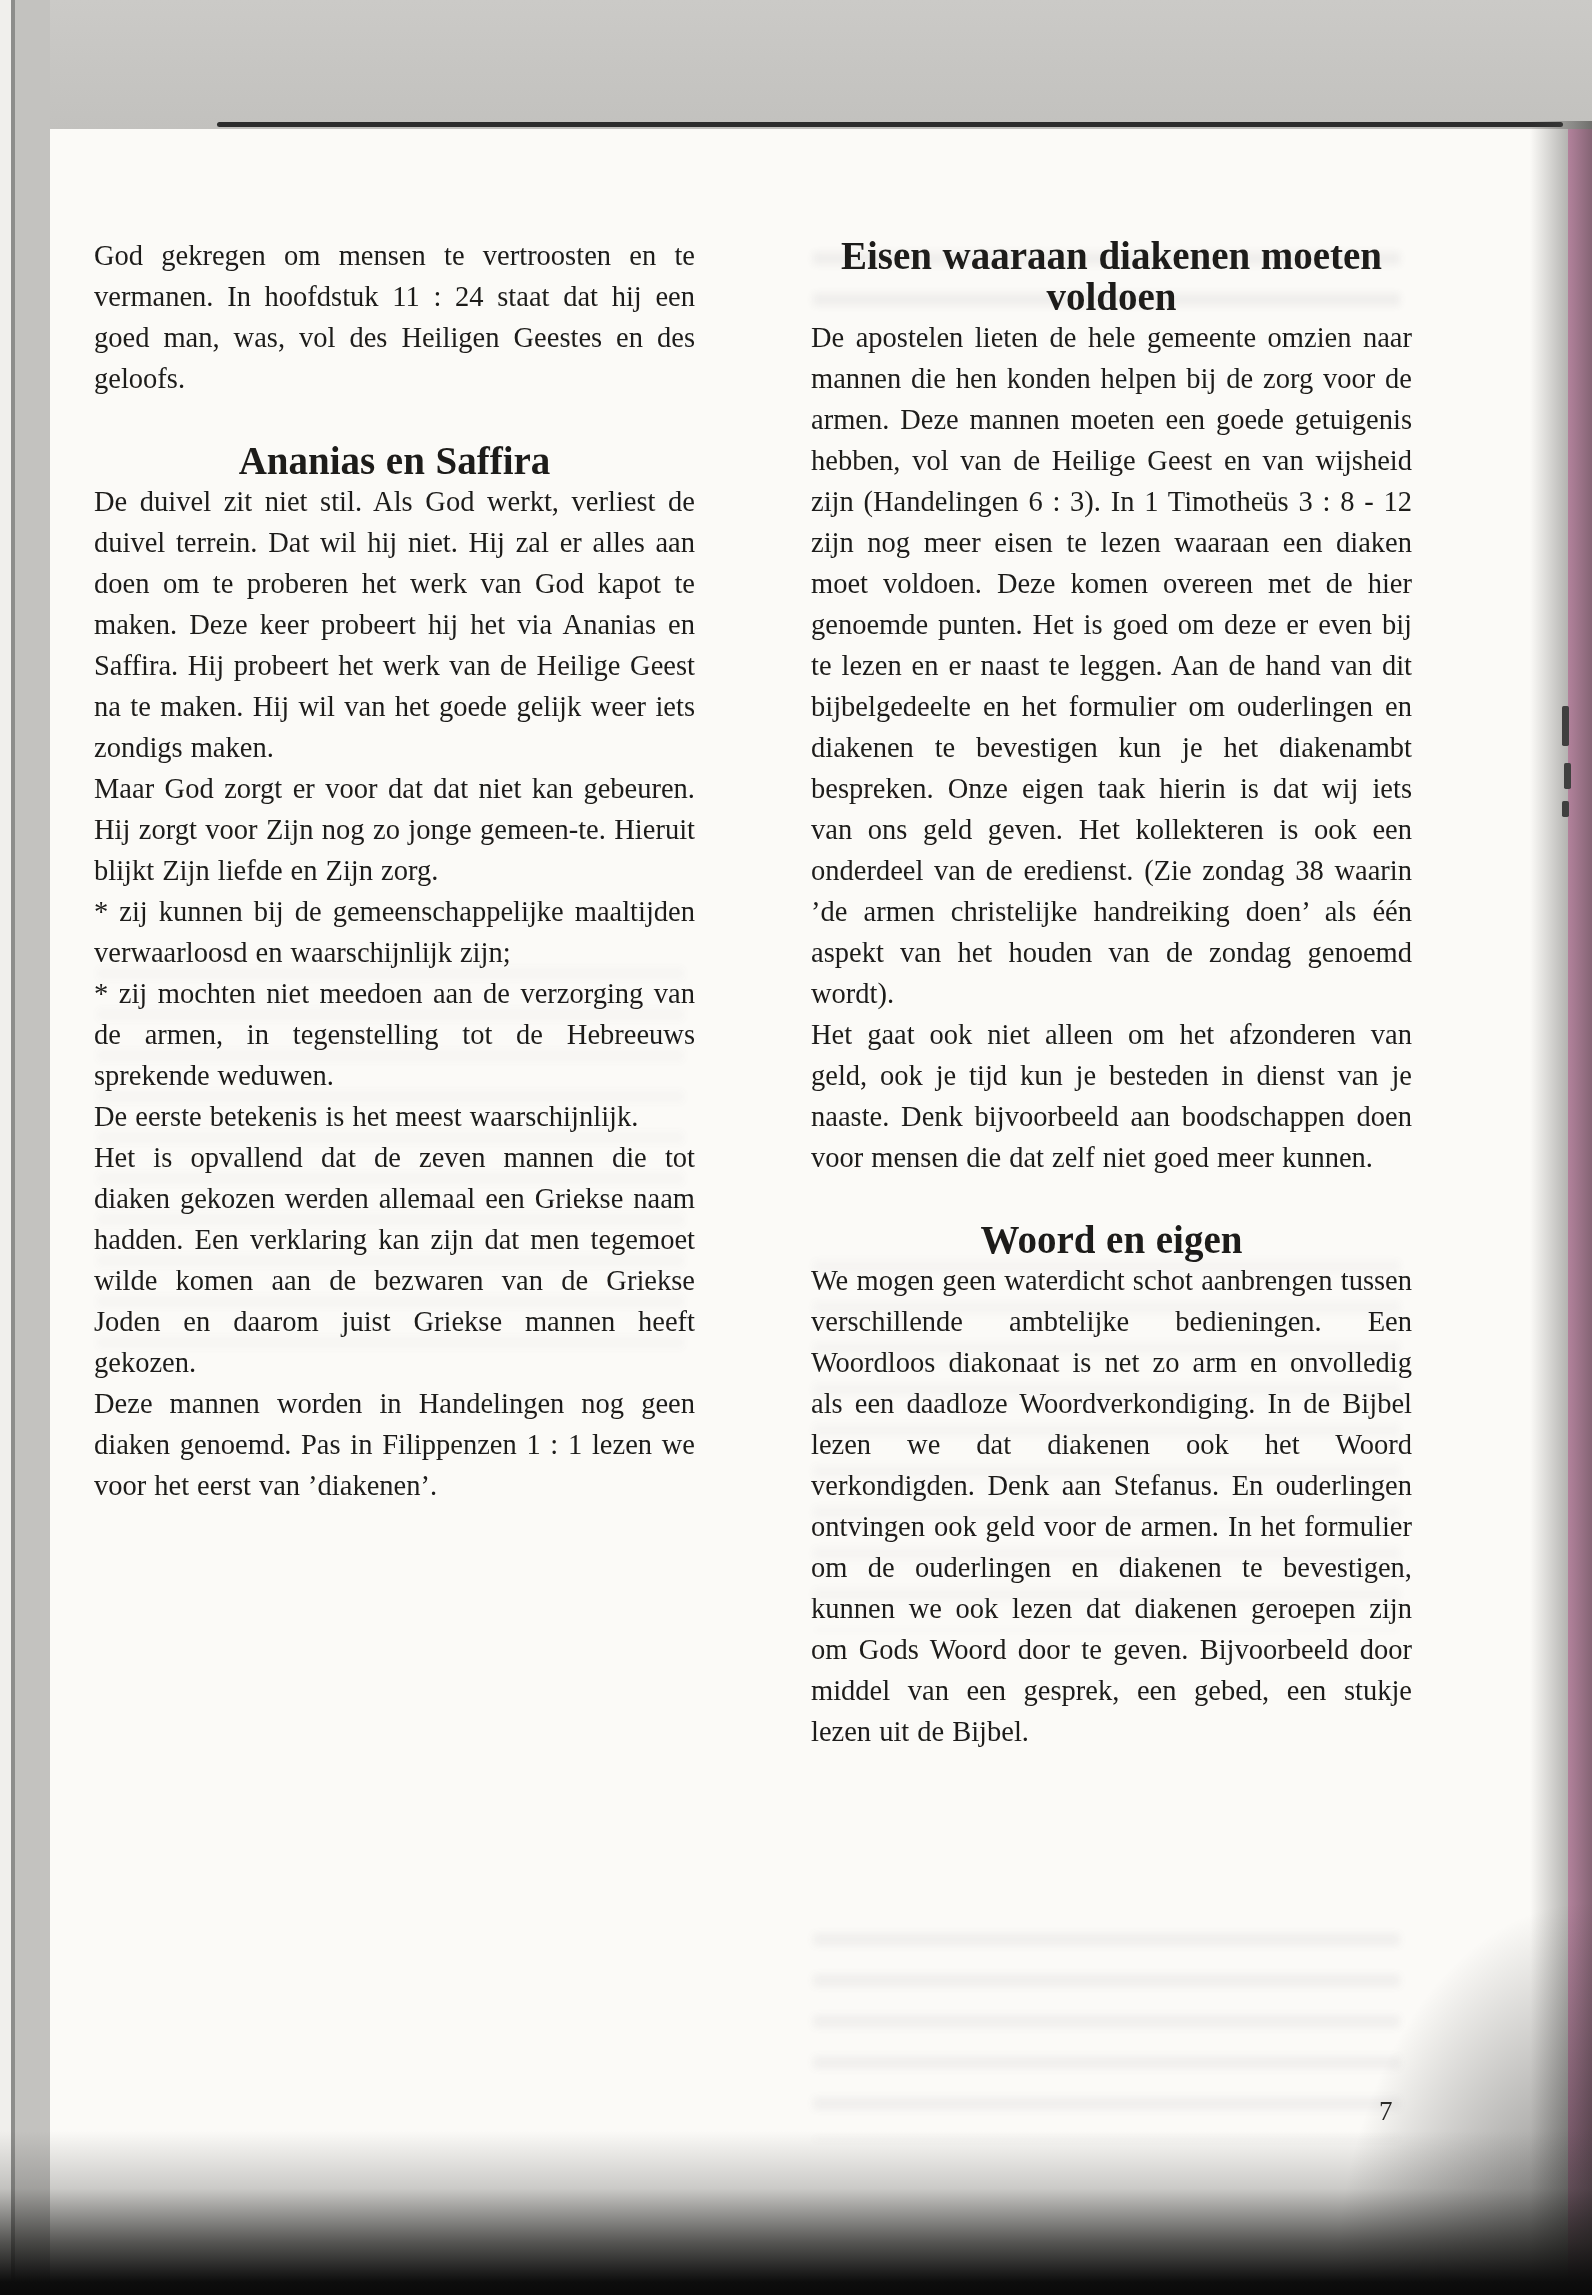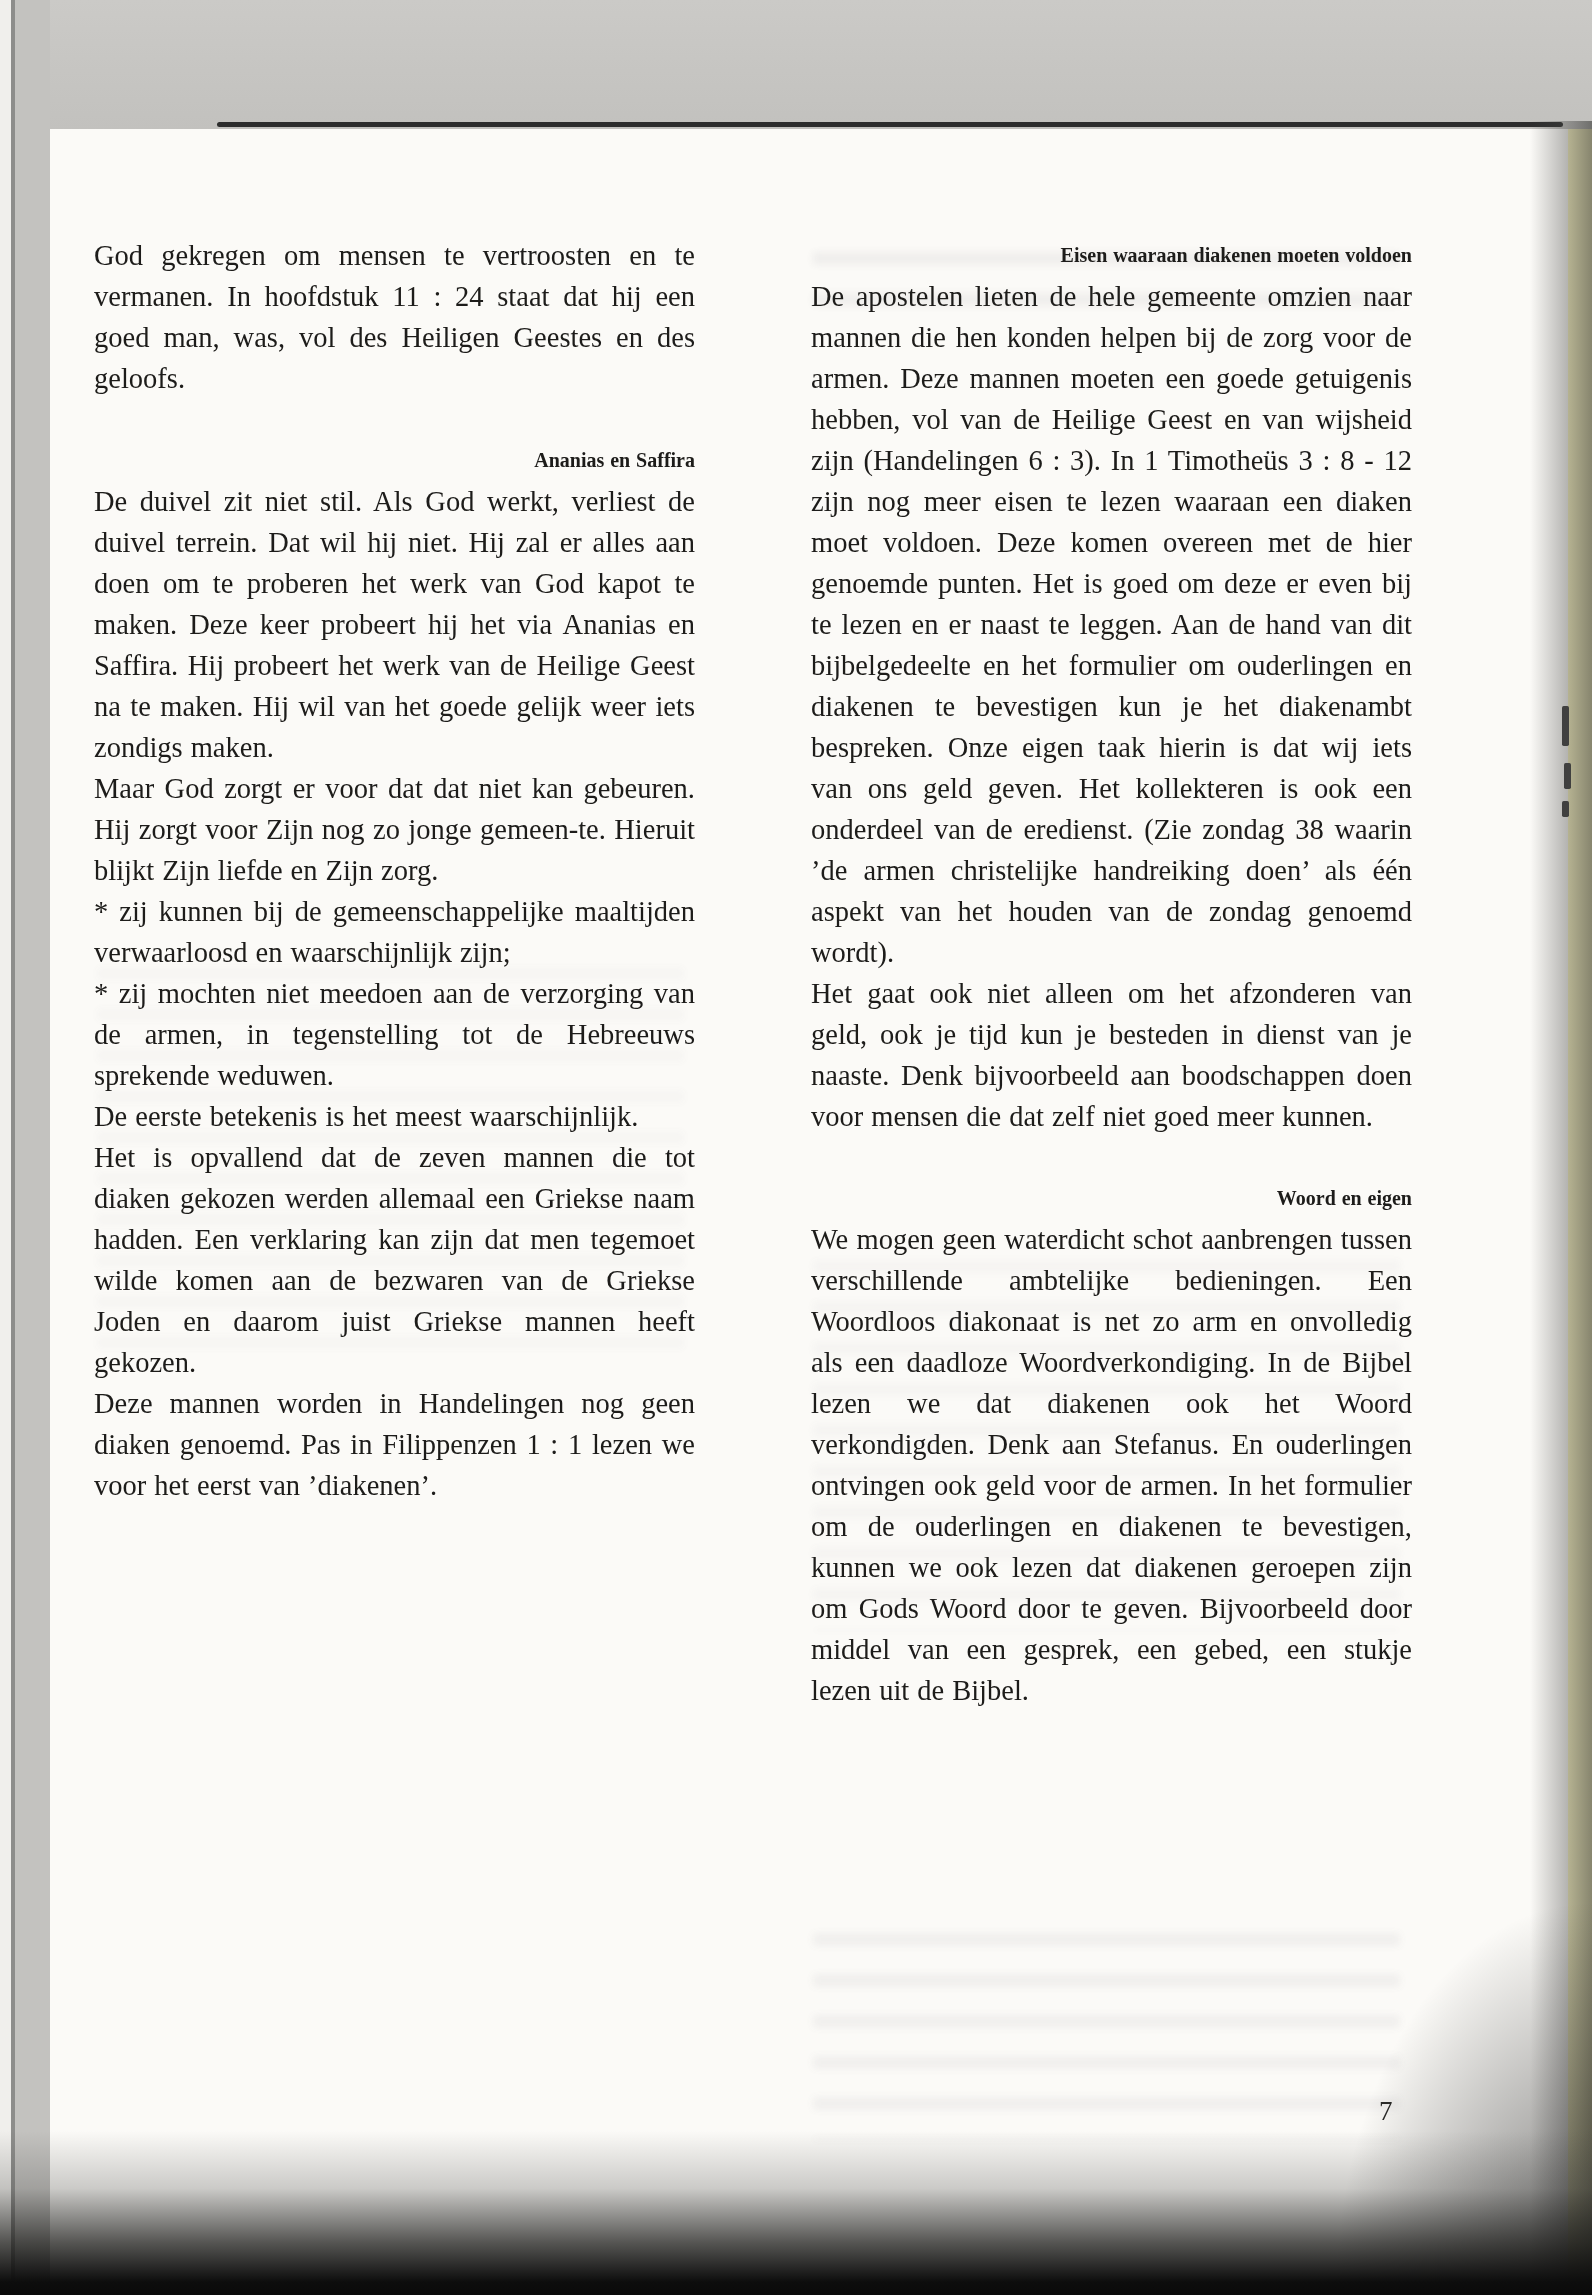--- a/index.html
+++ b/index.html
@@ -1,21 +1,21 @@
 <!DOCTYPE html>
 <html lang="nl" style="font-size:14px"><head>
 <meta charset="utf-8">
 <title>Scanned document page</title>
 <style>
   * { margin:0; padding:0; box-sizing:border-box; }
   html, body { background:#8f8f8f; }
   .scan {
     position:relative;
     width:1592px; height:2295px;
-    background:#fef9c3;
+    background:#f9a8d4;
     overflow:hidden;
     font-family:"Liberation Serif", "DejaVu Serif", serif;
   }
   
   .page {
     position:absolute;
     left:47px; top:129px;
     width:1521px; height:2167px;
     background:#fbfaf7;
   }
@@ -81,23 +81,23 @@
     text-align:justify;
     hyphens:auto;
     -webkit-hyphens:auto;
     word-spacing:0.9px;
   }
   .col-left  { left:94px; }
   .col-right { left:811px; }
   .col p  { margin:0; }
   .col h3 {
     margin:41px 0 0 0;
-    font-size:20px; line-height:41px;
+    font-size:39px; line-height:41px;
     font-weight:bold;
-    text-align:right;
+    text-align:center;
   }
   .col > :first-child { margin-top:0; }
   .page-number {
     position:absolute; left:1379px; top:2095px;
     font-size:27px; line-height:33px; color:#2a2a28;
   }
 </style>
 </head>
 <body>
 

